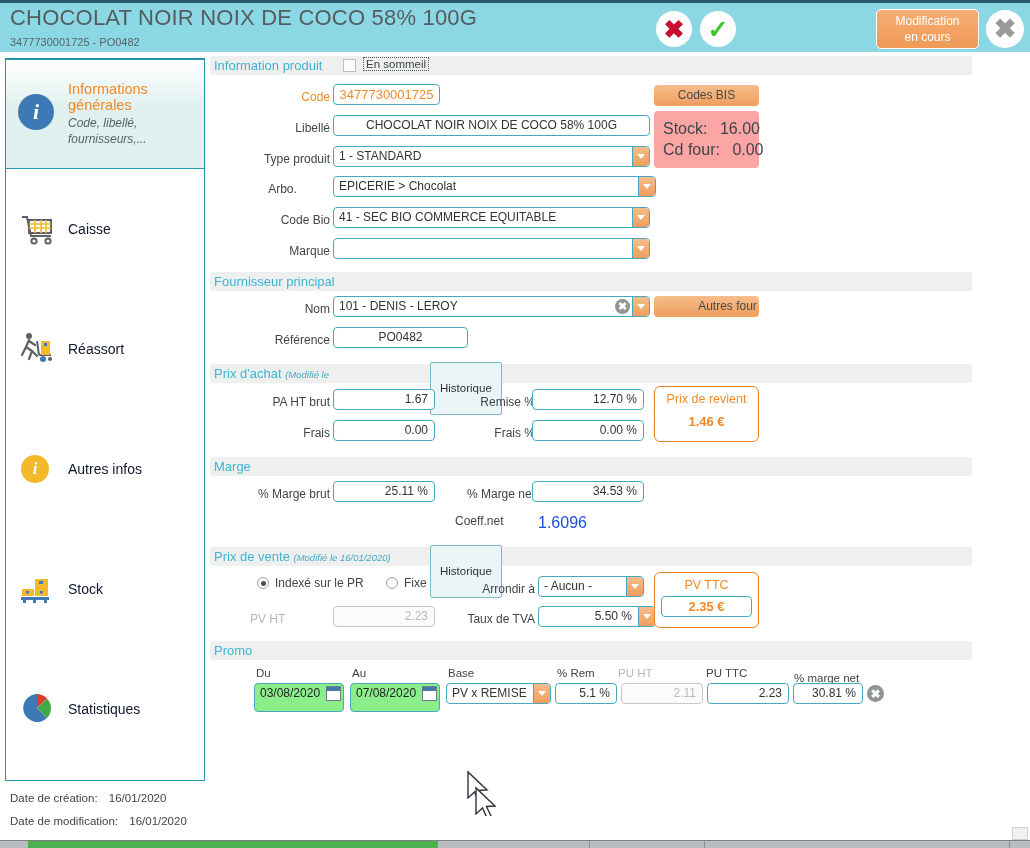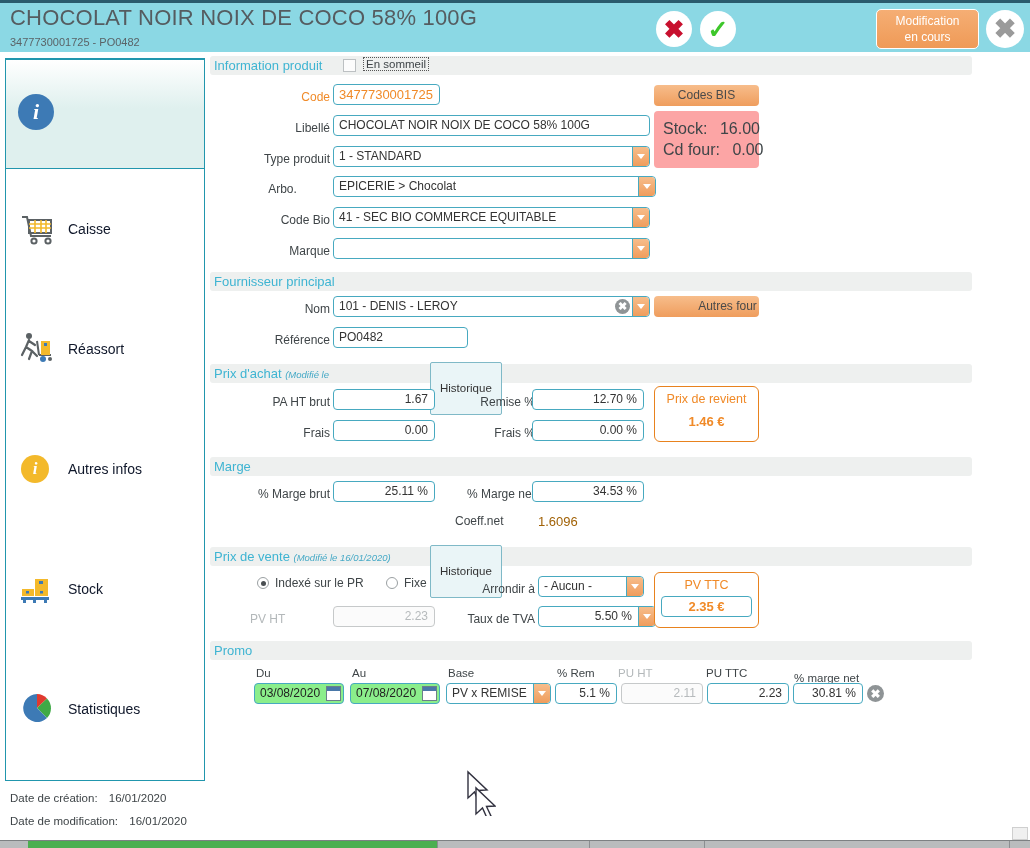--- a/index.html
+++ b/index.html
@@ -151,20 +151,21 @@
     border: 1px solid #47a9c0;
     border-radius: 4px;
     background: #fff;
     font-size: 12px;
     color: #333;
     height: 21px;
     line-height: 19px;
     padding: 0 5px;
     white-space: nowrap;
     overflow: hidden;
+    text-align: center;
   }
   .fld.code-val { color: #f08a28; font-size: 13px; }
   .fld.num { text-align: right; padding-right: 6px; }
   .fld.disabled { border-color: #c6c9ca; color: #b6babc; background: #fbfbfb; }
 
   .sel {
     position: absolute;
     border: 1px solid #47a9c0;
     border-radius: 4px;
     background: #fff;
@@ -229,21 +230,21 @@
     background: #fff;
     text-align: center;
   }
   .highlight-box .hb-title { color: #f08a28; font-size: 12.5px; margin-top: 5px; }
   .highlight-box .hb-val { color: #f08a28; font-size: 13px; font-weight: bold; margin-top: 8px; }
   .highlight-box.framed .hb-val {
     border: 1px solid #47a9c0; border-radius: 4px;
     margin: 4px 6px 0 6px; padding: 2px 0; background: #fff;
   }
 
-  .static-val { position: absolute; font-size: 13px; color: #a16207; }
+  .static-val { position: absolute; font-size: 16px; color: #1d4ed8; }
 
   .radio { position: absolute; display: flex; align-items: center; cursor: pointer; }
   .radio .dot {
     width: 12px; height: 12px; border-radius: 50%;
     border: 1px solid #9aa0a2; background: #fff;
     margin-right: 6px; position: relative;
   }
   .radio.on .dot::after {
     content: ""; position: absolute; left: 2.5px; top: 2.5px;
     width: 5px; height: 5px; border-radius: 50%; background: #4a4f52;
@@ -261,21 +262,21 @@
     border: 1px dotted #555; padding: 0 2px;
   }
 
   
   .promo-hdr { position: absolute; font-size: 11.5px; color: #3f4548; }
   .promo-hdr.dim { color: #b3b8ba; }
   .date-fld {
     position: absolute;
     border: 1px solid #47a9c0; border-radius: 4px;
     background: #8bee8b;
-    height: 21px; line-height: 19px;
+    height: 29px; line-height: 19px;
     font-size: 12px; color: #222;
     padding: 0 20px 0 5px;
     white-space: nowrap;
   }
   .date-fld .cal {
     position: absolute; right: 2px; top: 2px;
     width: 15px; height: 15px;
     background: #fff; border: 1px solid #6b7f8a;
     cursor: pointer;
   }
@@ -333,20 +334,25 @@
     <div class="circle-btn btn-close">
       <span class="glyph-x-grey">✖</span>
     </div>
   </div>
 
   <div class="sidebar">
 
     <div class="nav-item active">
       <div class="nav-icon">
         <div class="ico-info-blue">i</div>
+      </div>
+      <div class="nav-text">
+        <span class="nav-label">Informations générales</span>
+        <span class="nav-sub">Code, libellé,</span>
+        <span class="nav-sub">fournisseurs,...</span>
       </div>
     </div>
 
     <div class="nav-item">
       <div class="nav-icon">
         <svg width="40" height="40" viewBox="0 0 40 40">
           <path d="M4 8 L9 8 L13 27 L33 27" fill="none" stroke="#5b6164" stroke-width="2"></path>
           <rect x="11" y="11" width="22" height="13" fill="none" stroke="#5b6164" stroke-width="2"></rect>
           <path d="M11 15 H33 M11 19 H33 M17 11 V24 M23 11 V24 M28 11 V24" stroke="#f3b92b" stroke-width="1.6" fill="none"></path>
           <circle cx="16" cy="32" r="2.6" fill="none" stroke="#5b6164" stroke-width="2"></circle>

